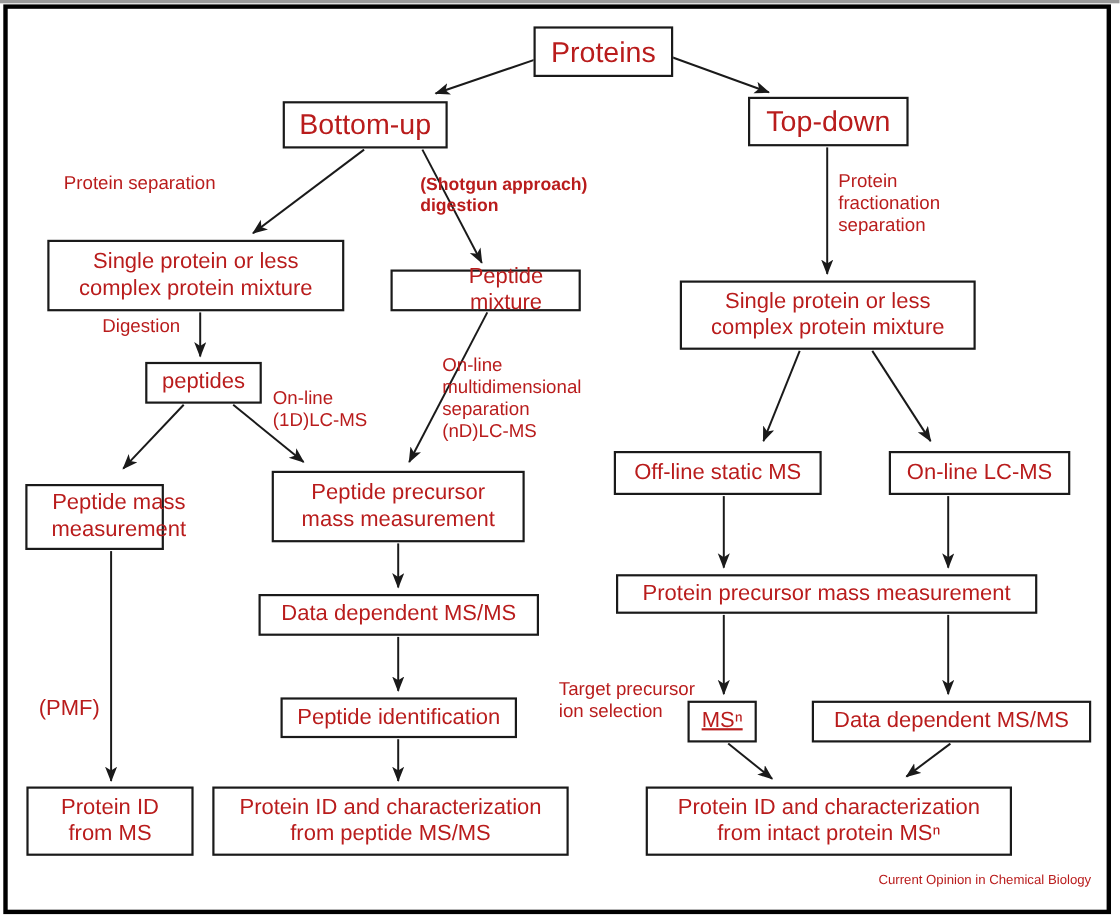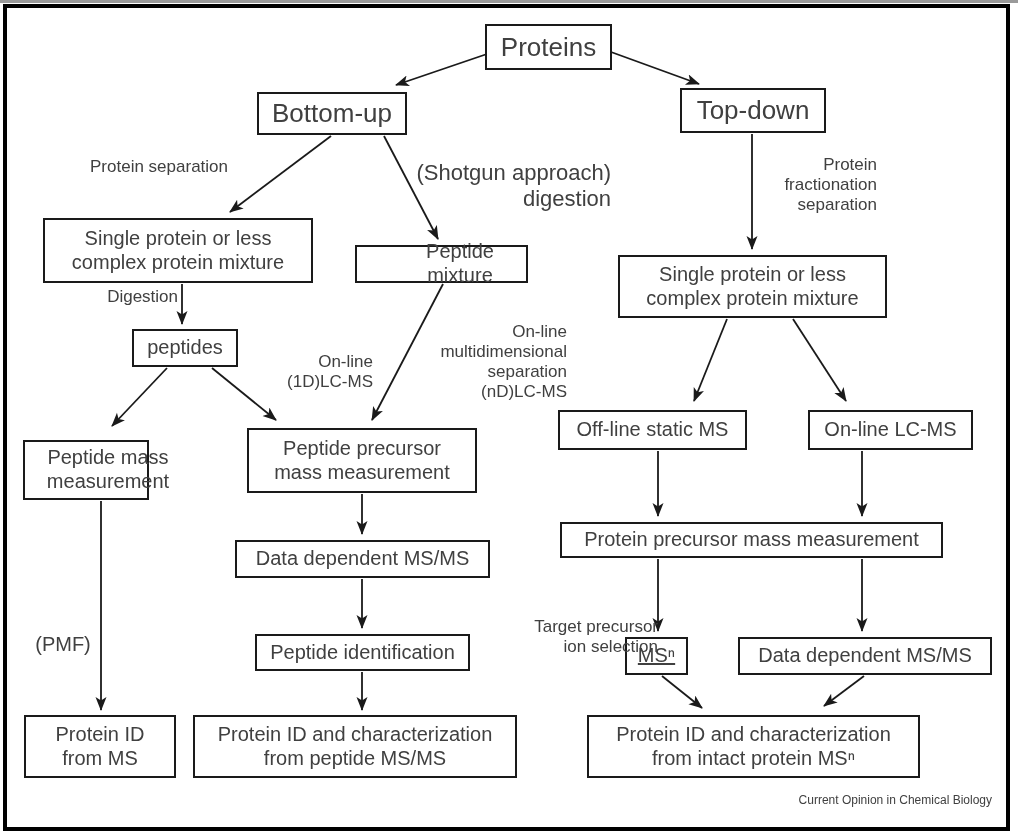--- a/index.html
+++ b/index.html
@@ -2,21 +2,21 @@
 <html><head>
 <meta charset="utf-8">
 <style>
   html, body { margin: 0; padding: 0; background: #fff; }
   .stage {
     position: relative;
     width: 1018px;
     height: 837px;
     background: #fff;
     font-family: "Liberation Sans", "DejaVu Sans", sans-serif;
-    color: #404040;
+    color: #b91c1c;
     overflow: hidden;
   }
   .top-strip {
     position: absolute; left: 0; top: 0; width: 1018px; height: 3px;
     background: #9a9a9a;
   }
   .frame {
     position: absolute; left: 3px; top: 4px; width: 1007px; height: 827px;
     border: 4px solid #000; box-sizing: border-box;
   }
@@ -31,21 +31,21 @@
     justify-content: center;
     text-align: center;
     white-space: pre-line;
     line-height: 1.18;
     z-index: 2;
     font-size: 20px;
   }
   .lbl {
     position: absolute;
     white-space: pre-line;
-    text-align: right;
+    text-align: left;
     line-height: 1.18;
     font-size: 17px;
     z-index: 2;
   }
   
   #n-proteins            { left:485px; top:24px;  width:127px; height:46px; font-size:26px; }
   #n-bottom-up           { left:257px; top:92px;  width:150px; height:43px; font-size:26px; }
   #n-top-down            { left:680px; top:88px;  width:146px; height:45px; font-size:26px; }
   #n-single-left         { left:43px;  top:218px; width:270px; height:65px; }
   #n-peptide-mixture     { left:355px; top:245px; width:173px; height:38px;padding-left:37px; }
@@ -58,21 +58,21 @@
   #n-protein-precursor   { left:560px; top:522px; width:383px; height:36px; }
   #n-data-dep-mid        { left:235px; top:540px; width:255px; height:38px; }
   #n-peptide-id          { left:255px; top:634px; width:215px; height:37px; }
   #n-msn                 { left:625px; top:637px; width:63px;  height:38px;text-decoration:underline; }
   #n-data-dep-right      { left:738px; top:637px; width:254px; height:38px; }
   #n-protein-id-ms       { left:24px;  top:715px; width:152px; height:63px; }
   #n-protein-id-peptide  { left:193px; top:715px; width:324px; height:63px; }
   #n-protein-id-intact   { left:587px; top:715px; width:333px; height:63px; }
   
   #l-protein-separation  { left:58px;  top:157px; width:170px; }
-  #l-shotgun             { left:401px; top:160px; width:210px; font-size:22px; }
+  #l-shotgun             { left:382px; top:160px; width:210px; font-size:16px;font-weight:bold; }
   #l-digestion           { left:93px;  top:287px; width:85px;  }
   #l-online-1d           { left:248px; top:352px; width:125px; }
   #l-online-multi        { left:402px; top:322px; width:165px; }
   #l-protein-frac        { left:762px; top:155px; width:115px; }
   #l-target-precursor    { left:508px; top:584px; width:150px;margin-top:33px; }
   #l-pmf                 { left:28px;  top:633px; width:70px; font-size:20px; text-align:center; }
   #l-credit              { left:650px; top:793px; width:342px; font-size:12px; text-align:right; white-space:normal; }
 </style>
 </head>
 <body>

